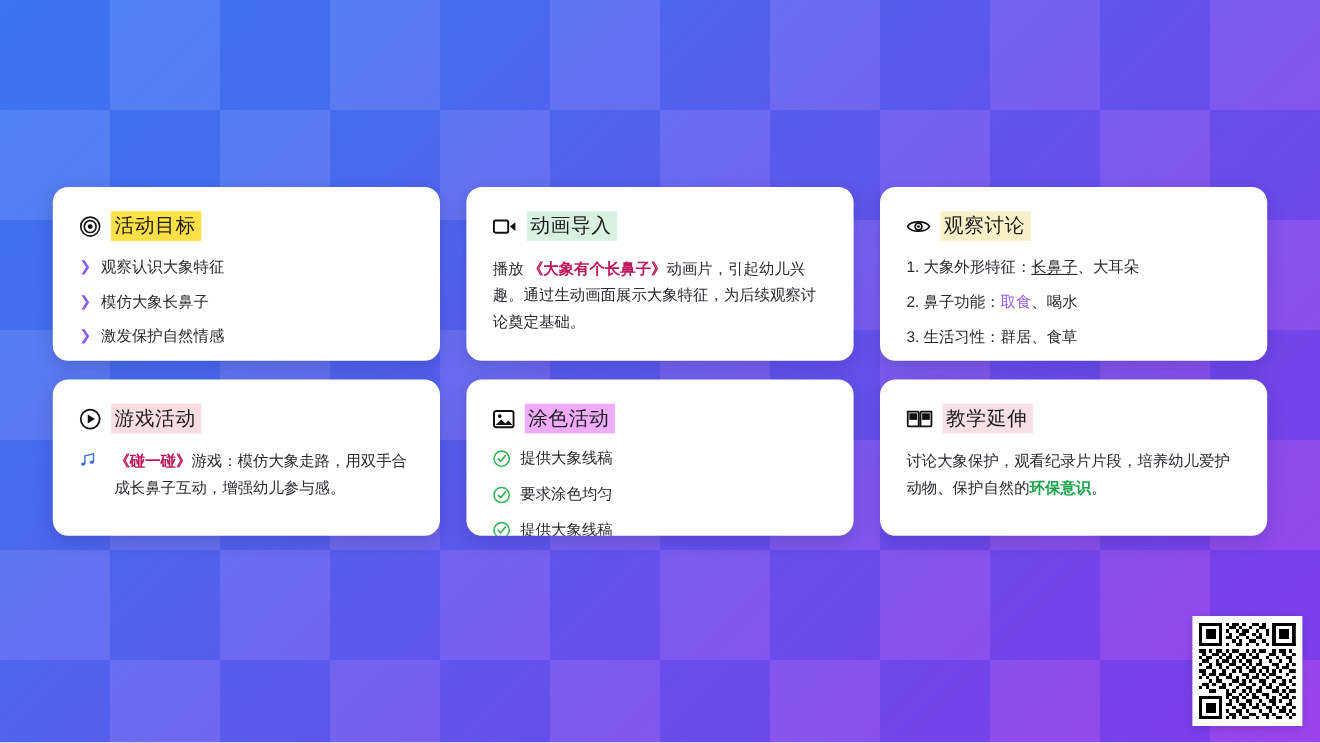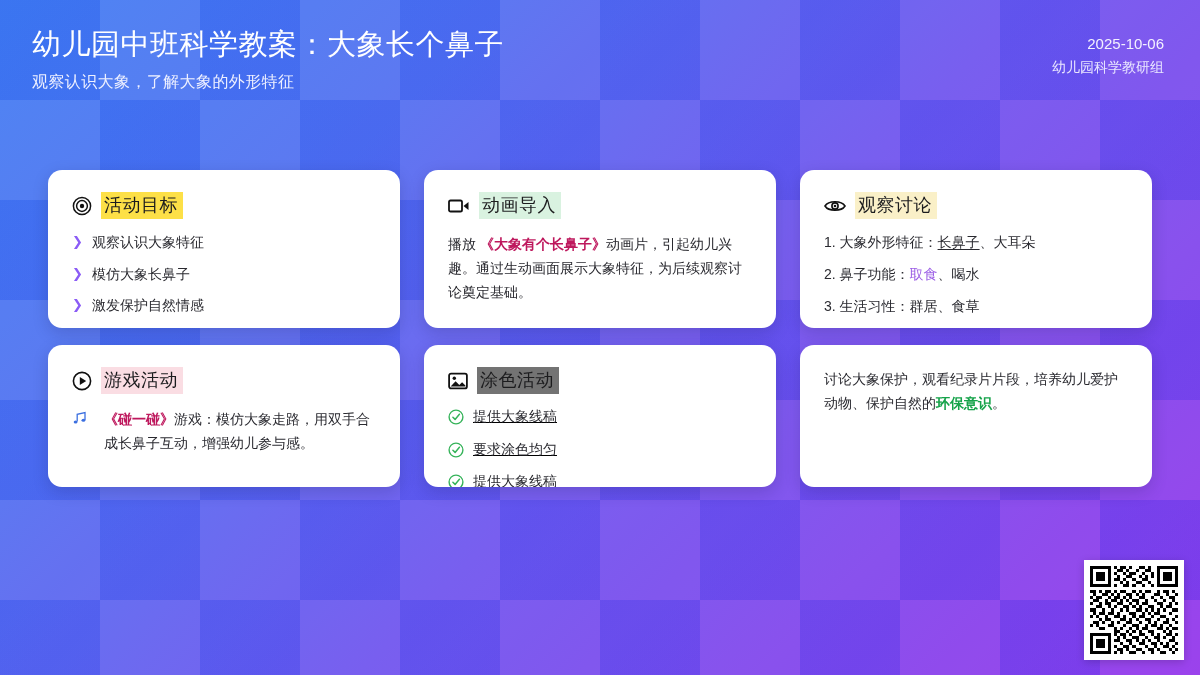--- a/index.html
+++ b/index.html
@@ -82,21 +82,21 @@
   .card-title {
     font-size:18px; color:#1c1c1e; font-weight:400;
     letter-spacing:.5px;
     padding:1px 5px 2px 3px;
     line-height:1.35;
   }
   .hl-blue   { background:#fde047; }
   .hl-green  { background:#d9f2e0; }
   .hl-yellow { background:#faf0c8; }
   .hl-pink   { background:#fadde3; }
-  .hl-purple { background:#737373; }
+  .hl-purple { background:#f0abfc; }
   .hl-pink2  { background:#f9dfe6; }
 
   .icon { display:inline-flex; align-items:center; justify-content:center; flex:0 0 auto; }
 
   
   .blist { list-style:none; }
   .blist li {
     display:flex; align-items:flex-start; gap:9px;
     font-size:14px; color:#2a2a30; line-height:1.45;
     margin-bottom:11px;
@@ -113,21 +113,21 @@
 
   .para {
     font-size:14px; color:#2a2a30; line-height:1.72;
   }
   .para b { font-weight:700; color:#be185d;margin-top:48px; }
 
   .u      { text-decoration:underline; text-underline-offset:2px; }
   .purple { color:#9b5de5; }
   .green  { color:#16a34a; font-weight:700; }
 
-  .clist { list-style:none;text-decoration:underline; }
+  .clist { list-style:none; }
   .clist li {
     display:flex; align-items:center; gap:9px;
     font-size:14px; color:#2a2a30; line-height:1.4;
     margin-bottom:13px;
   }
   .clist li:last-child { margin-bottom:0; }
 
   .note-line { display:flex; align-items:flex-start; gap:0; }
   .note-ico { margin-right:16px; flex:0 0 auto; position:relative; top:2px; }
 
@@ -140,30 +140,20 @@
   }
   .qr-wrap svg { display:block; width:100%; height:100%; }
 </style>
 </head>
 <body>
 
 <div class="slide">
   <div class="checker"></div>
   <div class="checker2"></div>
 
-  <div class="header">
-    <div class="h-left">
-      <div class="h-title">幼儿园中班科学教案：大象长个鼻子</div>
-      <div class="h-sub">观察认识大象，了解大象的外形特征</div>
-    </div>
-    <div class="h-right">
-      <div class="h-date">2025-10-06</div>
-      <div class="h-org">幼儿园科学教研组</div>
-    </div>
-  </div>
 
   <div class="grid">
 
     <div class="card">
       <div class="card-head">
         <span class="icon">
           <svg width="20" height="20" viewBox="0 0 20 20">
             <circle cx="10" cy="10" r="8.6" fill="none" stroke="#111" stroke-width="1.5"></circle>
             <circle cx="10" cy="10" r="5.4" fill="none" stroke="#111" stroke-width="1.5"></circle>
             <circle cx="10" cy="10" r="2.2" fill="#111"></circle>
@@ -276,20 +266,31 @@
                 <circle cx="8" cy="8" r="6.9" fill="none" stroke="#36b35a" stroke-width="1.4"></circle>
                 <path d="M4.9 8.2 L7.1 10.4 L11.4 5.2" fill="none" stroke="#36b35a" stroke-width="1.5" stroke-linecap="round" stroke-linejoin="round"></path>
               </svg>
           </span>
           <span>提供大象线稿</span>
         </li>
       </ul>
     </div>
 
     <div class="card">
+      <div class="card-head">
+        <span class="icon">
+          <svg width="24" height="18" viewBox="0 0 24 18">
+            <path d="M1.2 2.2 H10.2 A1 1 0 0 1 11.2 3.2 V15.6 H2.2 A1 1 0 0 1 1.2 14.6 Z" fill="none" stroke="#111" stroke-width="1.7"></path>
+            <path d="M22.8 2.2 H13.8 A1 1 0 0 0 12.8 3.2 V15.6 H21.8 A1 1 0 0 0 22.8 14.6 Z" fill="none" stroke="#111" stroke-width="1.7"></path>
+            <rect x="2.7" y="3.7" width="7" height="6" fill="#111"></rect>
+            <rect x="14.3" y="3.7" width="7" height="6" fill="#111"></rect>
+          </svg>
+        </span>
+        <span class="card-title hl-pink2">教学延伸</span>
+      </div>
       <div class="para"><span>讨论大象保护，观看纪录片片段，培养幼儿爱护动物、保护自然的</span><span class="green">环保意识</span><span>。</span></div>
     </div>
 
   </div>
 
   <div class="qr-wrap">
     <svg viewBox="0 0 29 29" shape-rendering="crispEdges">
       <rect width="29" height="29" fill="#fff"></rect>
       <g fill="#000">
         <rect x="0" y="0" width="7" height="1"></rect>

